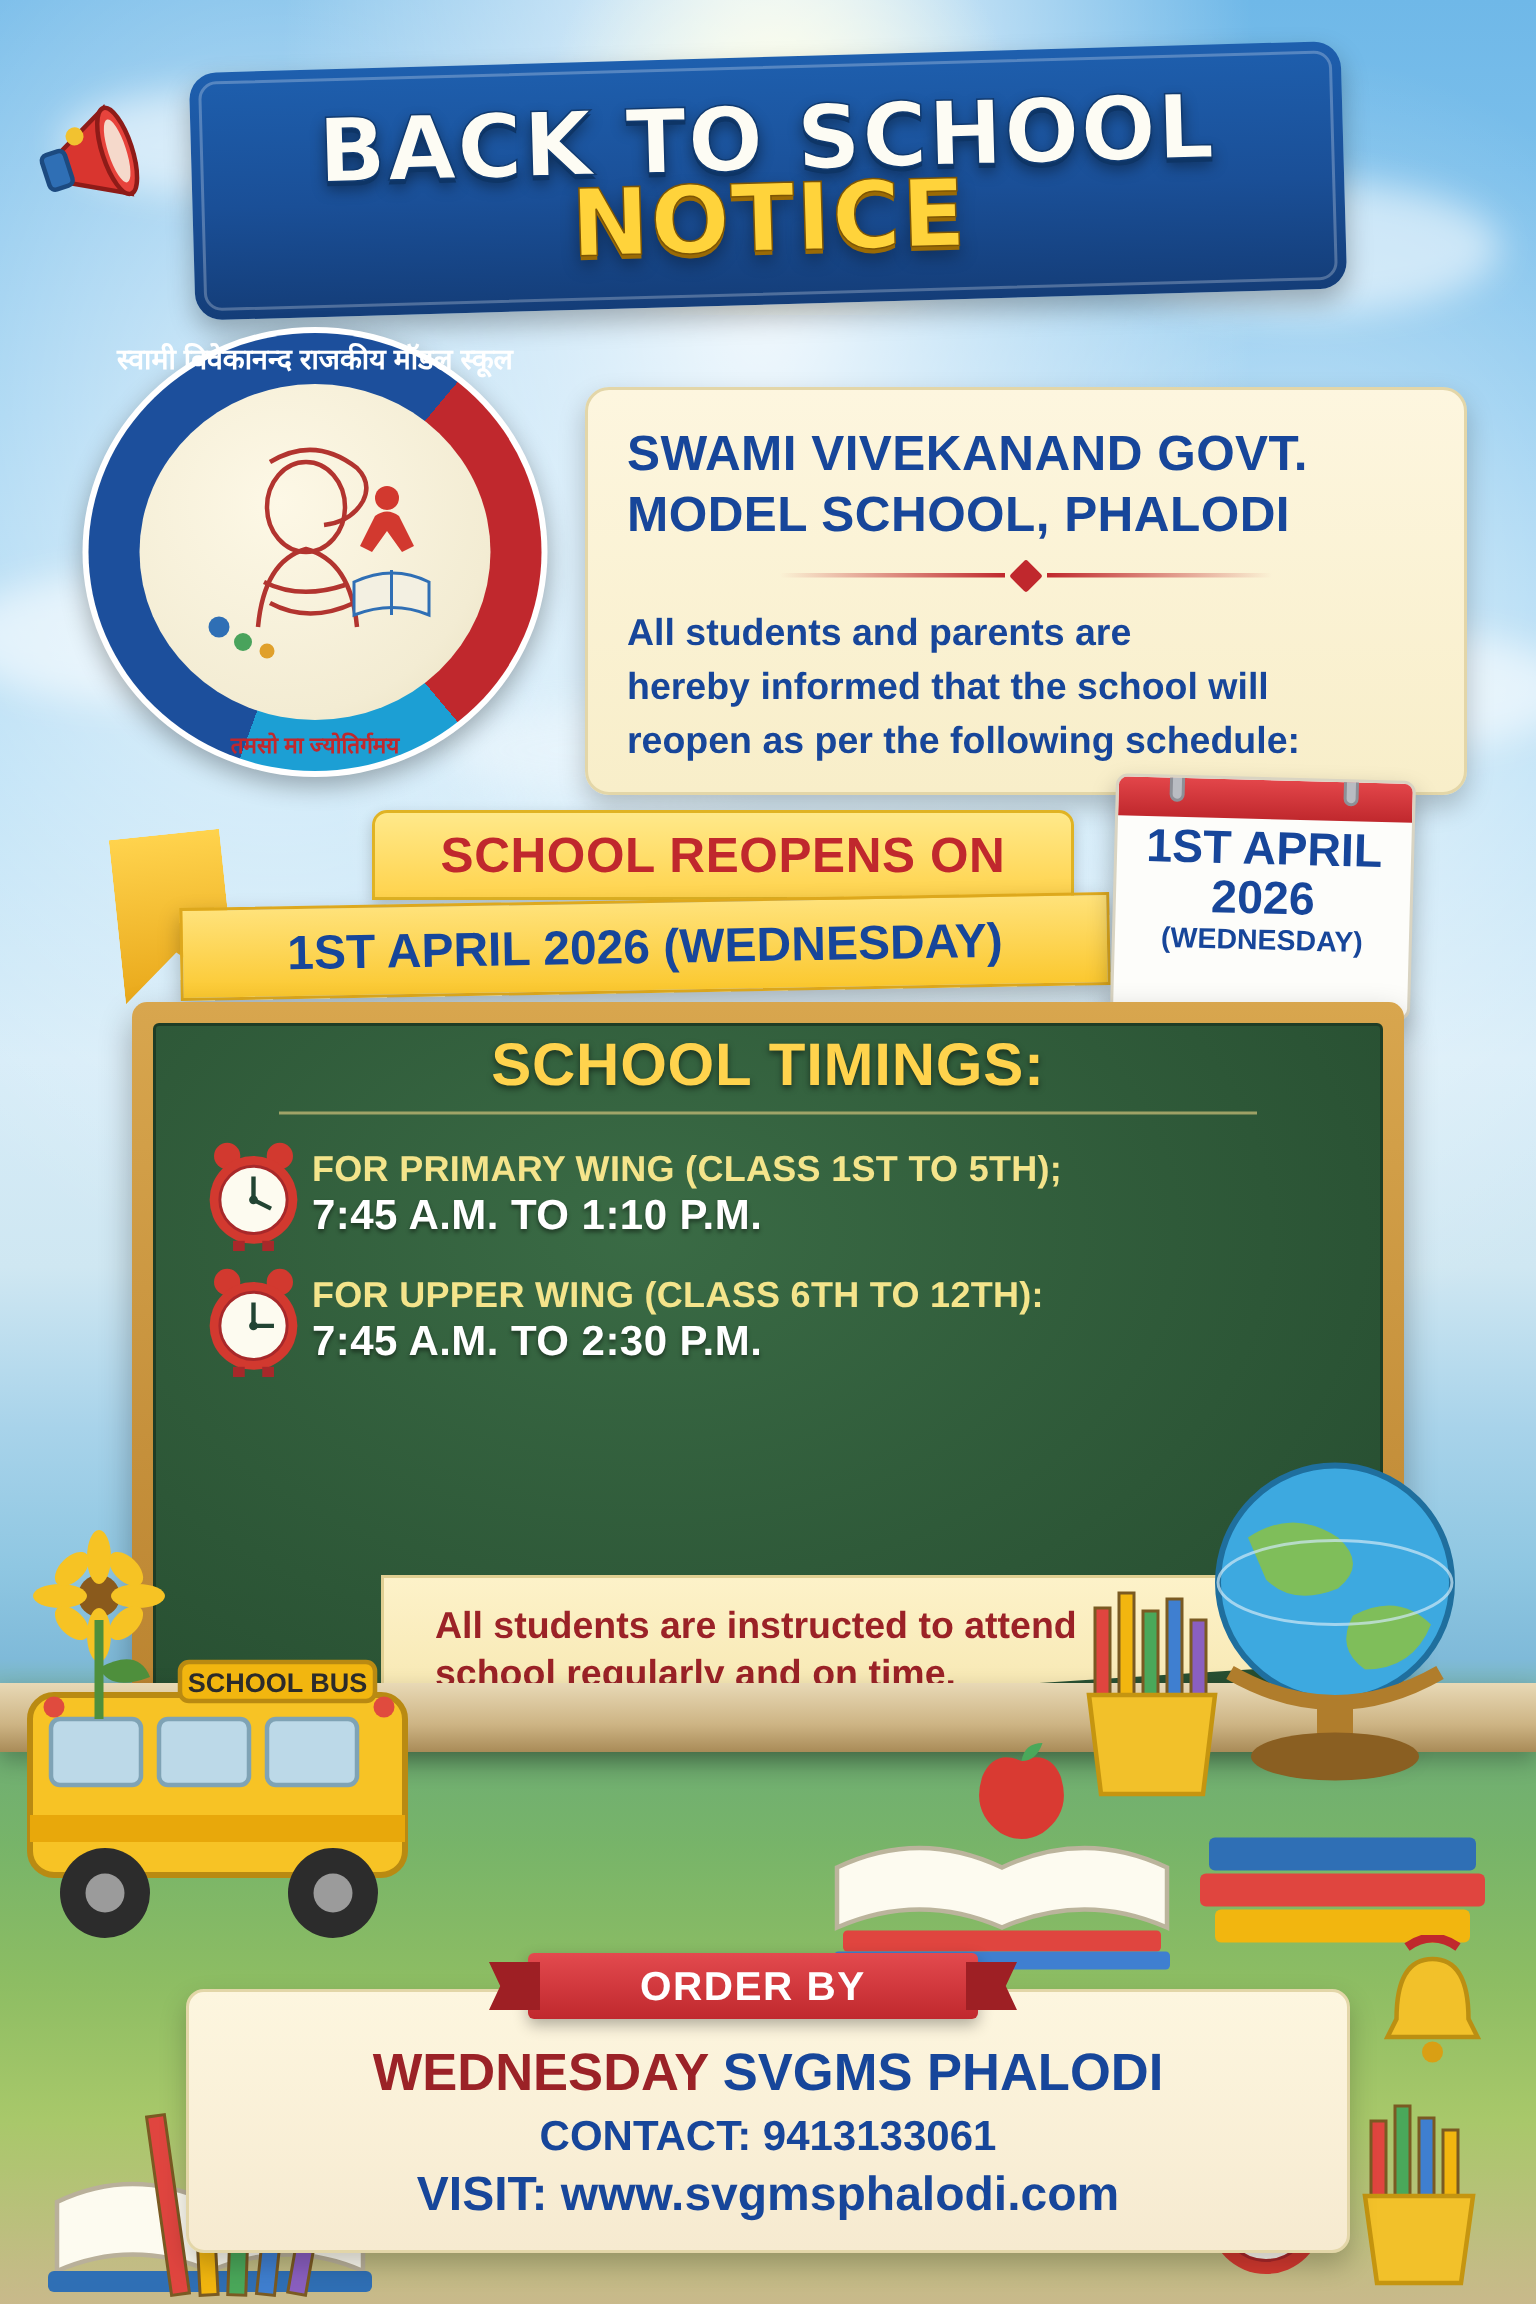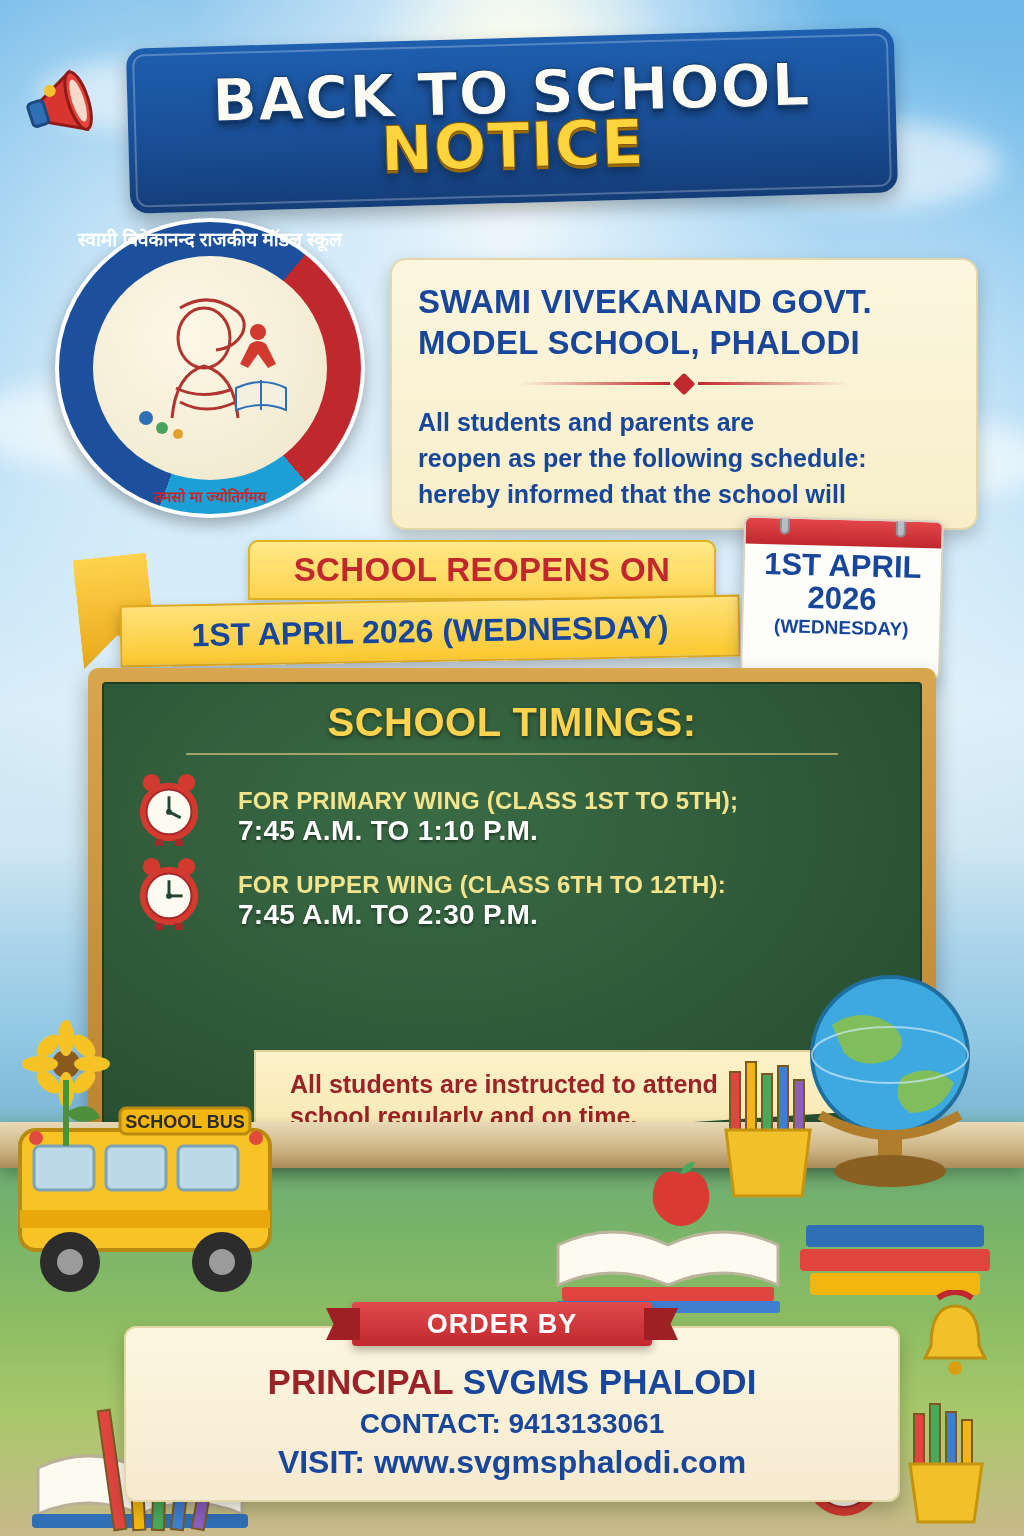--- a/index.html
+++ b/index.html
@@ -146,28 +146,28 @@
   .board-frame{
     position:absolute; left:88px; top:668px; width:848px; height:492px;
     background:linear-gradient(180deg,#d8a64e 0%, #b9822f 100%);
     border-radius:10px; padding:14px;
     box-shadow:0 10px 22px rgba(0,0,0,.3);
   }
   .board{
     width:100%; height:100%;
     background: radial-gradient(ellipse at 40% 30%, #3a6b45 0%, #2d5737 60%, #244a2e 100%);
     border-radius:4px; border:2px solid #1e3d26;
-    padding:16px 26px; position:relative;
+    padding:4px 26px; position:relative;
   }
   .timings-title{
     text-align:center; color:#ffd34d; font-weight:bold; font-size:40px;
     text-shadow:0 2px 4px rgba(0,0,0,.5); letter-spacing:.5px;
   }
   .title-rule{ height:2px; background:#cfc07a; margin:8px 56px 14px; opacity:.7;}
-  .wing-row{ display:flex; align-items:flex-end; gap:30px; margin-bottom:6px; }
+  .wing-row{ display:flex; align-items:center; gap:0; margin-bottom:6px; }
   .wing-body{ flex:1; }
   .wing-label{ color:#f4e48b; font-weight:bold; font-size:24px; letter-spacing:.2px;}
   .wing-time{ color:#ffffff; font-weight:bold; font-size:28px; letter-spacing:.3px;
     text-shadow:0 2px 3px rgba(0,0,0,.45); }
   .clock{ width:78px;height:78px; position:relative; flex:none; }
 
   
   .instruct{
     position:absolute; left:150px; bottom:-6px; width:620px; height:100px;
     background:linear-gradient(180deg,#fdf2c9 0%, #f6e6ae 100%);
@@ -290,22 +290,22 @@
 
   <div class="name-card">
     <div class="school-name">SWAMI VIVEKANAND GOVT.</div>
     <div class="school-name">MODEL SCHOOL, PHALODI</div>
     <div class="divider">
       <div class="ln"></div>
         <div class="dm"></div>
         <div class="ln r"></div>
     </div>
     <div class="notice-text">All students and parents are</div>
+    <div class="notice-text">hereby informed that the school will</div>
     <div class="notice-text">reopen as per the following schedule:</div>
-    <div class="notice-text">hereby informed that the school will</div>
   </div>
 
   <div class="ribbon-tail"></div>
   <div class="ribbon-red">
     <span>SCHOOL REOPENS ON</span>
   </div>
   <div class="ribbon-yellow">
     <span>1ST APRIL 2026 (WEDNESDAY)</span>
   </div>
 
@@ -479,21 +479,21 @@
       <rect x="16" y="14" width="10" height="56" fill="#e0453f"></rect>
       <rect x="32" y="4" width="10" height="66" fill="#4aa85a"></rect>
       <rect x="48" y="12" width="10" height="58" fill="#3f7fd0"></rect>
       <rect x="64" y="20" width="10" height="50" fill="#f2b60f"></rect>
     </g>
     <path d="M12 64 h72 l-8 58 h-56z" fill="#f2c12a" stroke="#c59510" stroke-width="3"></path>
   </svg>
 
   <div class="footer-card">
     <div class="principal">
-      <span class="red">PRINCIPAL</span>
+      <span class="red">WEDNESDAY</span>
       <span>SVGMS PHALODI</span>
     </div>
     <div class="contact">
       <span class="lbl">CONTACT:</span>
       <span>9413133061</span>
     </div>
     <div class="visit">
       <span class="lbl">VISIT:</span>
       <span>www.svgmsphalodi.com</span>
     </div>

